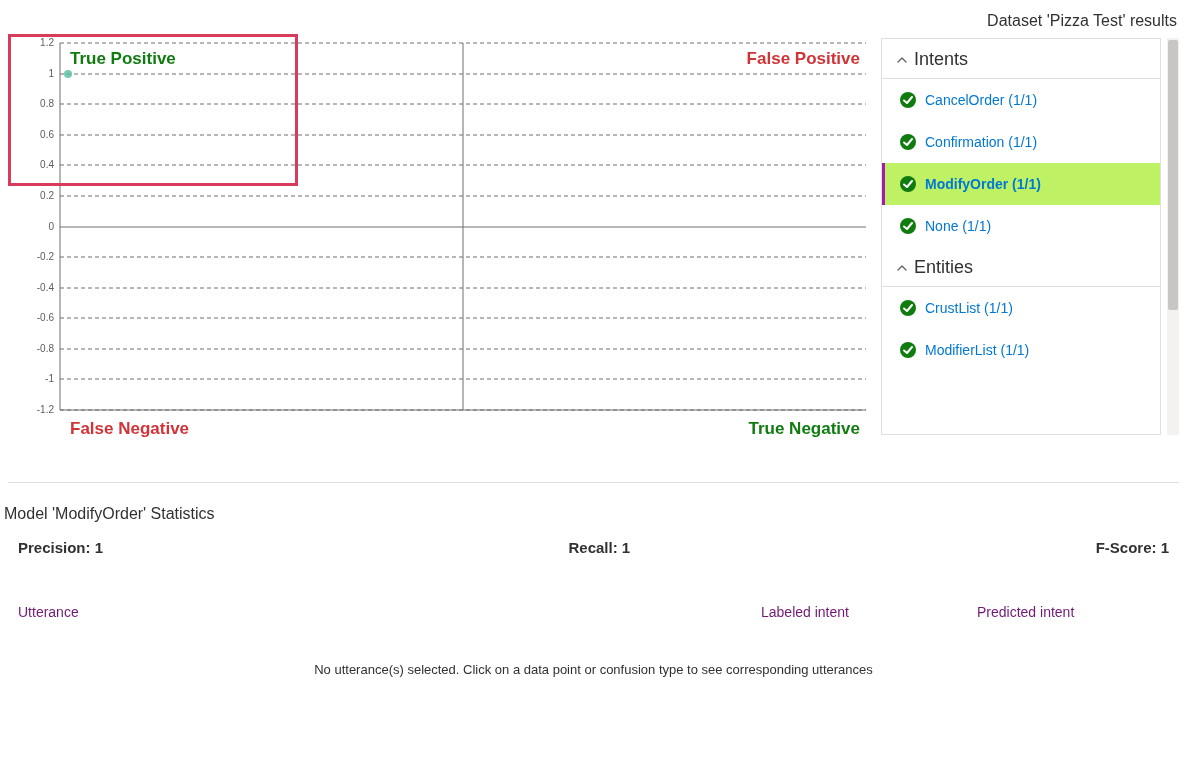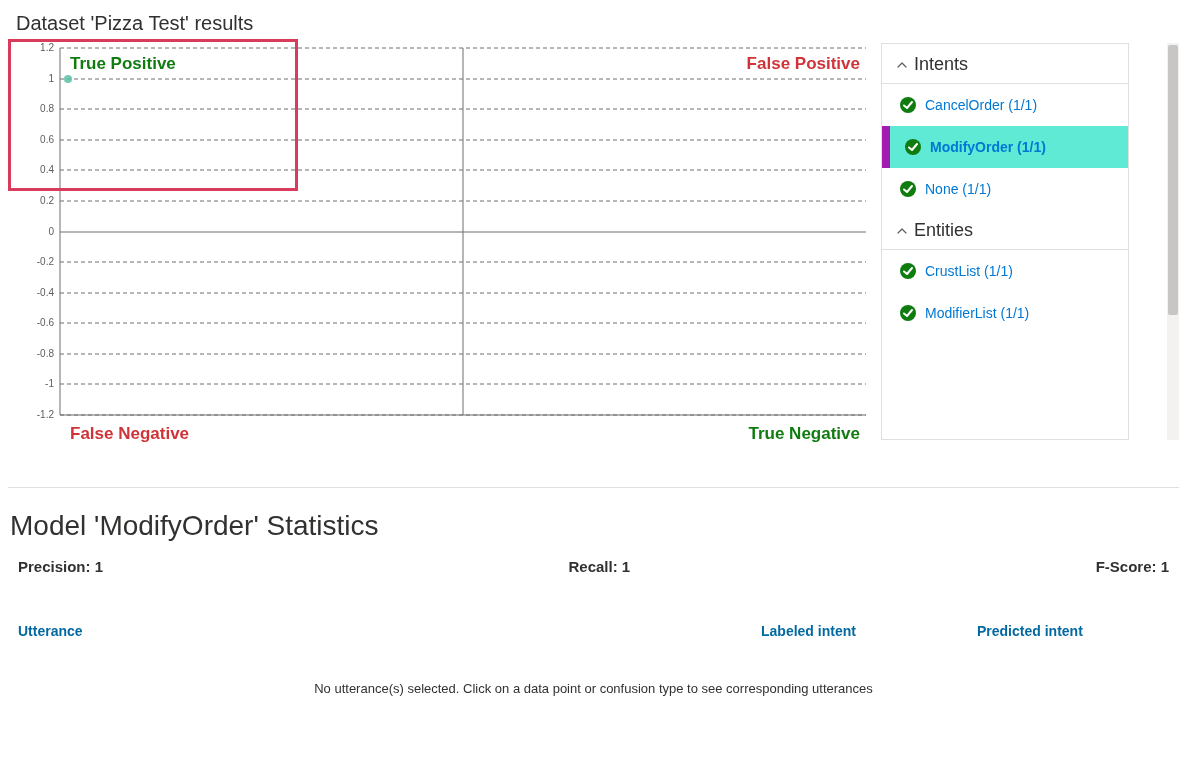--- a/index.html
+++ b/index.html
@@ -6,24 +6,25 @@
   body {
     margin: 0;
     font-family: "Segoe UI", -apple-system, BlinkMacSystemFont, sans-serif;
     font-size: 14px;
     color: #323130;
     background: #fff;
     width: 1187px;
   }
   .page { padding: 0; }
   .title {
-    font-size: 20px;
+    font-size: 16px;
     font-weight: 400;
     color: #323130;
-    padding: 12px 10px 8px 16px;
+    padding: 12px 10px 8px 6px;
+    text-align: right;
   }
   .top-row {
     display: flex;
     align-items: flex-start;
     gap: 10px;
     padding: 0 8px;
   }
   .chart-wrap {
     flex: 1;
     position: relative;
@@ -35,21 +36,21 @@
     position: absolute;
     border: 3px solid #d83b5b;
     pointer-events: none;
   }
   .sidebar-wrap {
     width: 298px;
     position: relative;
   }
   .sidebar {
     border: 1px solid #e1dfdd;
-    width: 248px;
+    width: 280px;
     height: 397px;
     overflow: hidden;
     background: #fff;
   }
   .scrollbar {
     position: absolute;
     right: 0;
     top: 0;
     width: 12px;
     height: 397px;
@@ -82,57 +83,57 @@
   }
   .item-row {
     display: flex;
     align-items: center;
     gap: 8px;
     padding: 12px 14px;
     cursor: pointer;
     border-left: 3px solid transparent;
   }
   .item-row.selected {
-    background: #5eead4;
-    border-left: 8px solid #a21caf;
+    background: #bef264;
+    border-left: 3px solid #a21caf;
   }
   .item-row .check {
     width: 18px; height: 18px; flex: 0 0 18px;
     display: inline-flex; align-items: center; justify-content: center;
   }
   .item-row .item-label {
     color: #0078d4;
     font-size: 14px;
   }
   .item-row.selected .item-label {
     font-weight: 600;
   }
   .divider {
     margin: 24px 8px 0 8px;
     border-top: 1px solid #e1dfdd;
   }
   .stats-title {
-    font-size: 28px;
+    font-size: 16px;
     font-weight: 400;
-    padding: 22px 10px 8px 10px;
+    padding: 22px 10px 8px 4px;
   }
   .stats-row {
     display: flex;
     justify-content: space-between;
     padding: 8px 18px;
     font-size: 15px;
     font-weight: 600;
     color: #323130;
   }
   .table-header {
     display: flex;
     padding: 40px 10px 12px 18px;
     font-size: 14px;
-    font-weight: 700;
-    color: #0369a1;
+    font-weight: 400;
+    color: #701a75;
   }
   .col-utt { flex: 1; }
   .col-lab { width: 172px; }
   .col-pred { width: 200px; margin-left: 44px; }
   .empty-msg {
     text-align: center;
     padding: 30px 10px 40px 10px;
     font-size: 13px;
     color: #323130;
   }
@@ -221,20 +222,29 @@
         </div>
         <div class="item-row">
           <span class="check">
             <svg width="18" height="18" viewBox="0 0 18 18">
                 <circle cx="9" cy="9" r="8" fill="#107c10"></circle>
                 <path d="M5 9.5 L8 12 L13 6" stroke="#fff" stroke-width="2" fill="none" stroke-linecap="round" stroke-linejoin="round"></path>
               </svg>
           </span>
           <span class="item-label">CancelOrder (1/1)</span>
         </div>
+        <div class="item-row">
+          <span class="check">
+            <svg width="18" height="18" viewBox="0 0 18 18">
+                <circle cx="9" cy="9" r="8" fill="#107c10"></circle>
+                <path d="M5 9.5 L8 12 L13 6" stroke="#fff" stroke-width="2" fill="none" stroke-linecap="round" stroke-linejoin="round"></path>
+              </svg>
+          </span>
+          <span class="item-label">Confirmation (1/1)</span>
+        </div>
         <div class="item-row selected">
           <span class="check">
             <svg width="18" height="18" viewBox="0 0 18 18">
                 <circle cx="9" cy="9" r="8" fill="#107c10"></circle>
                 <path d="M5 9.5 L8 12 L13 6" stroke="#fff" stroke-width="2" fill="none" stroke-linecap="round" stroke-linejoin="round"></path>
               </svg>
           </span>
           <span class="item-label">ModifyOrder (1/1)</span>
         </div>
         <div class="item-row">

